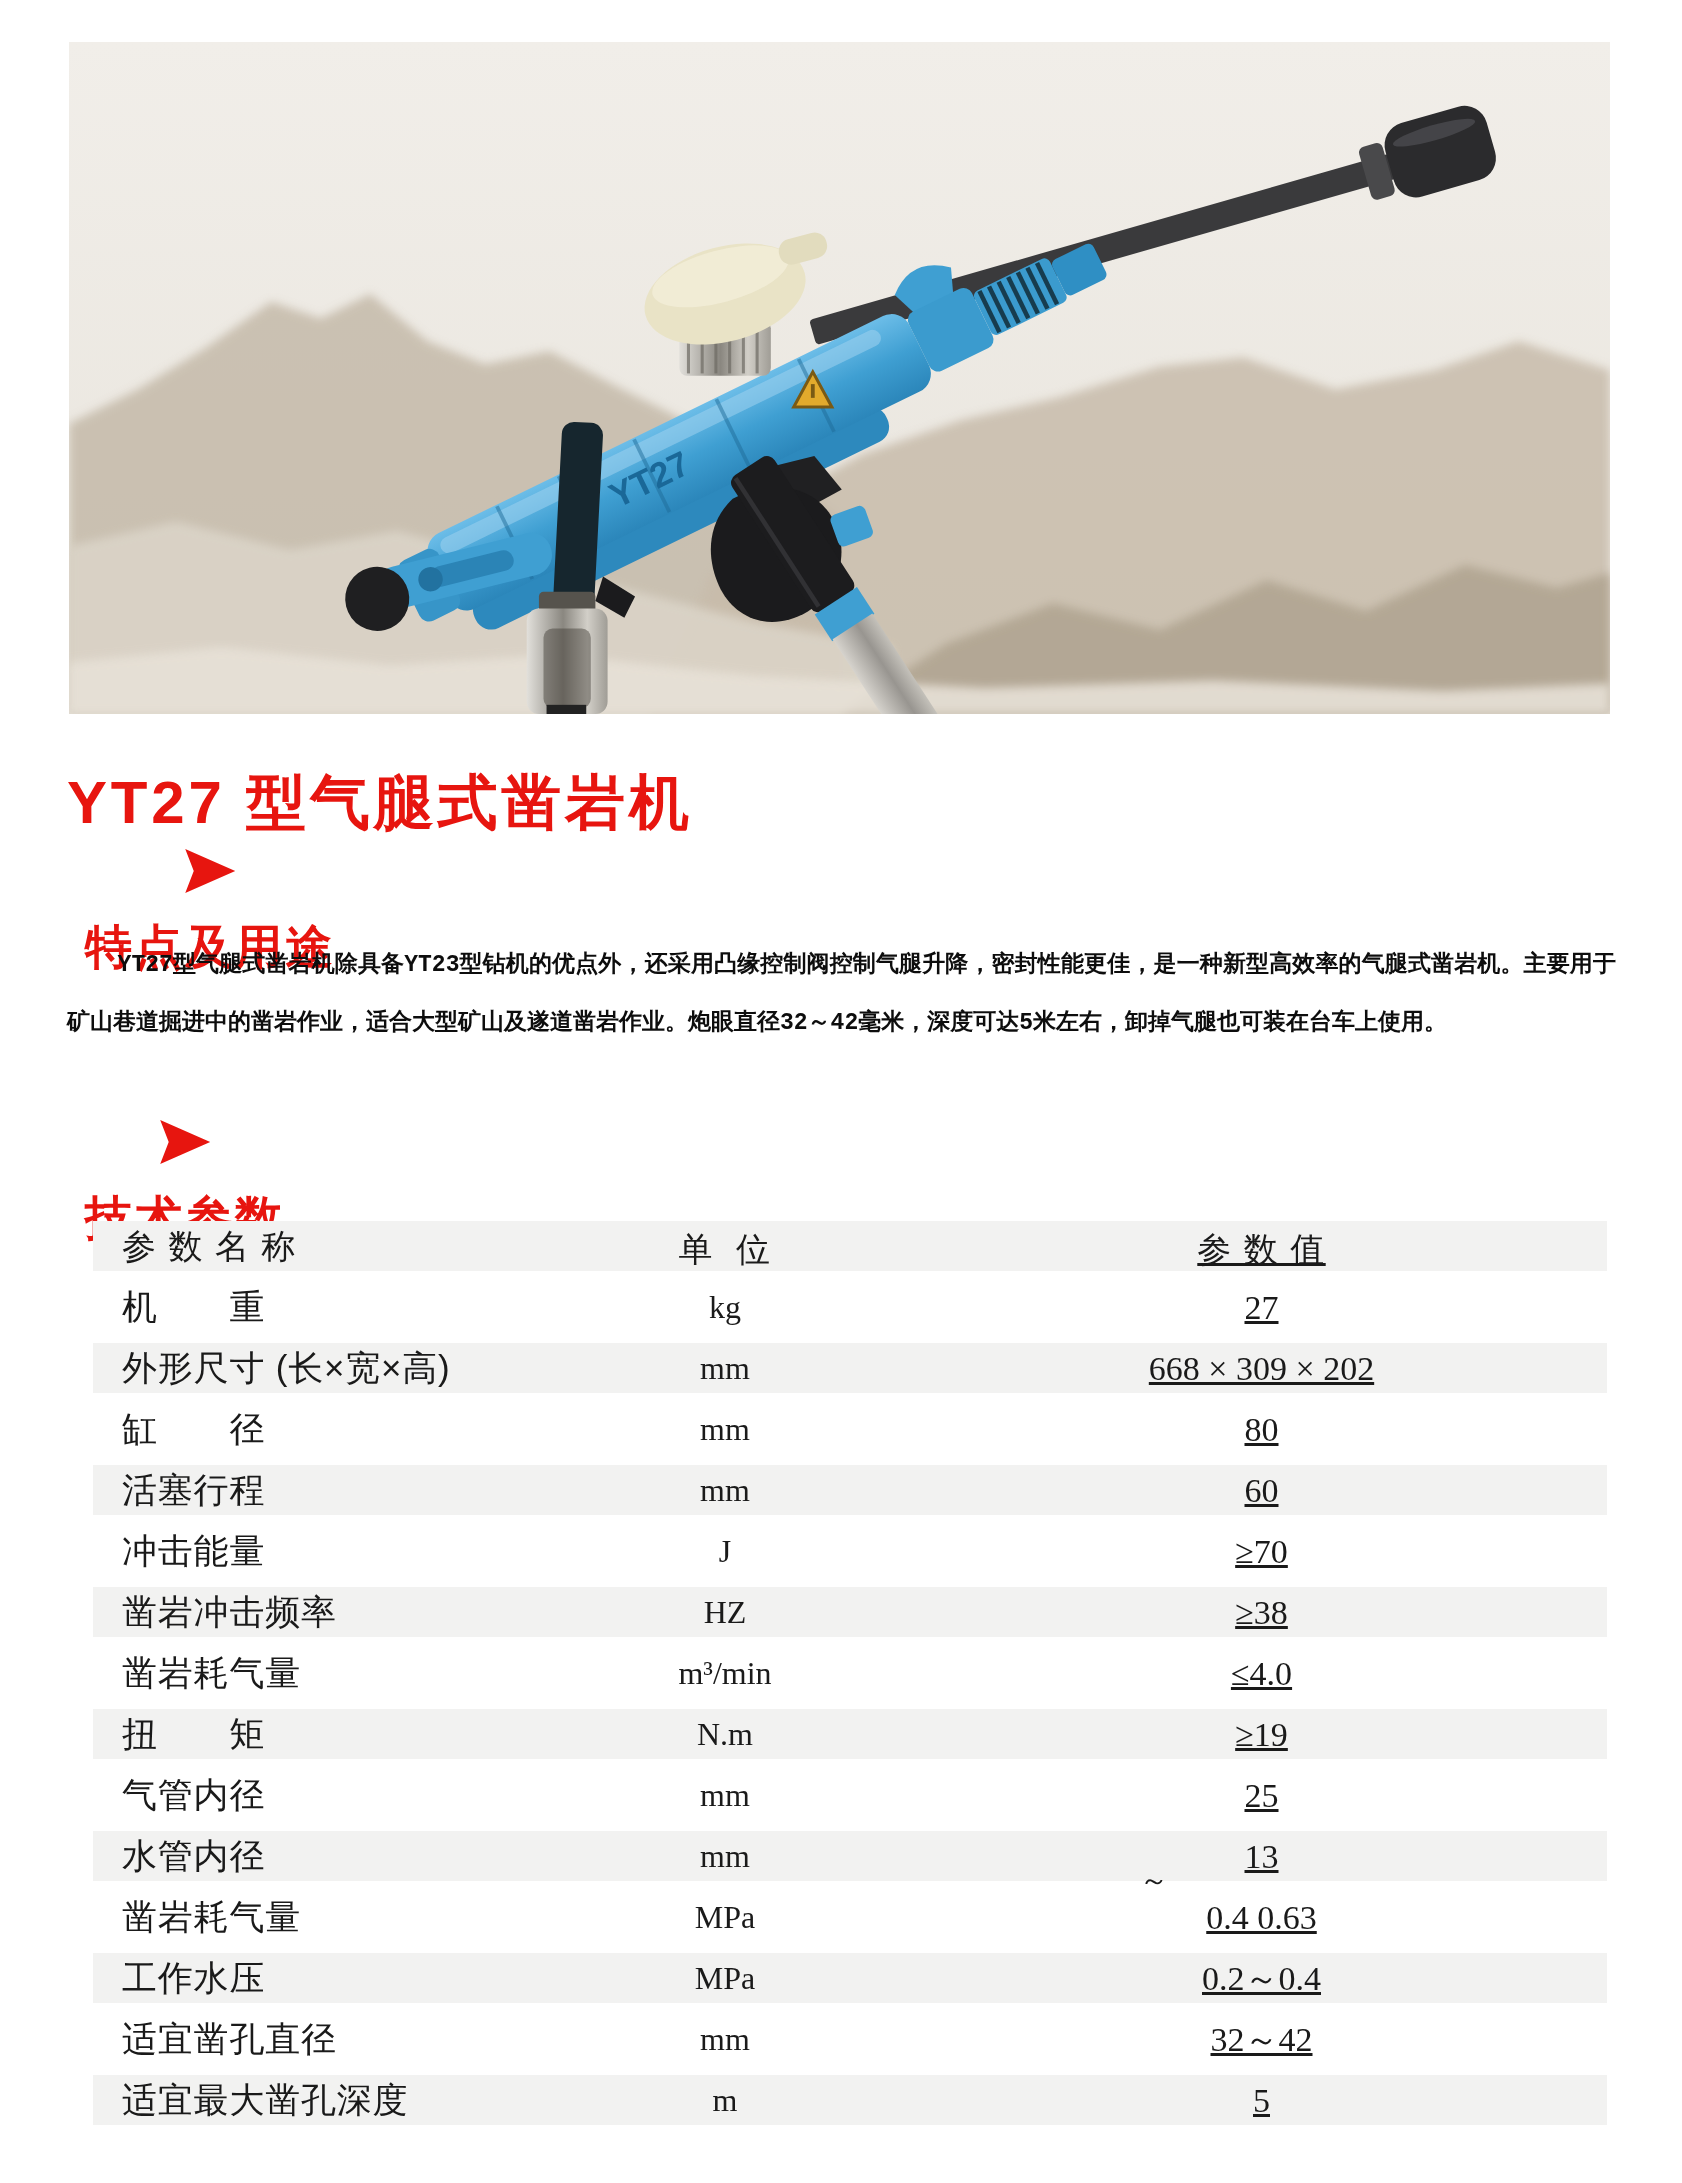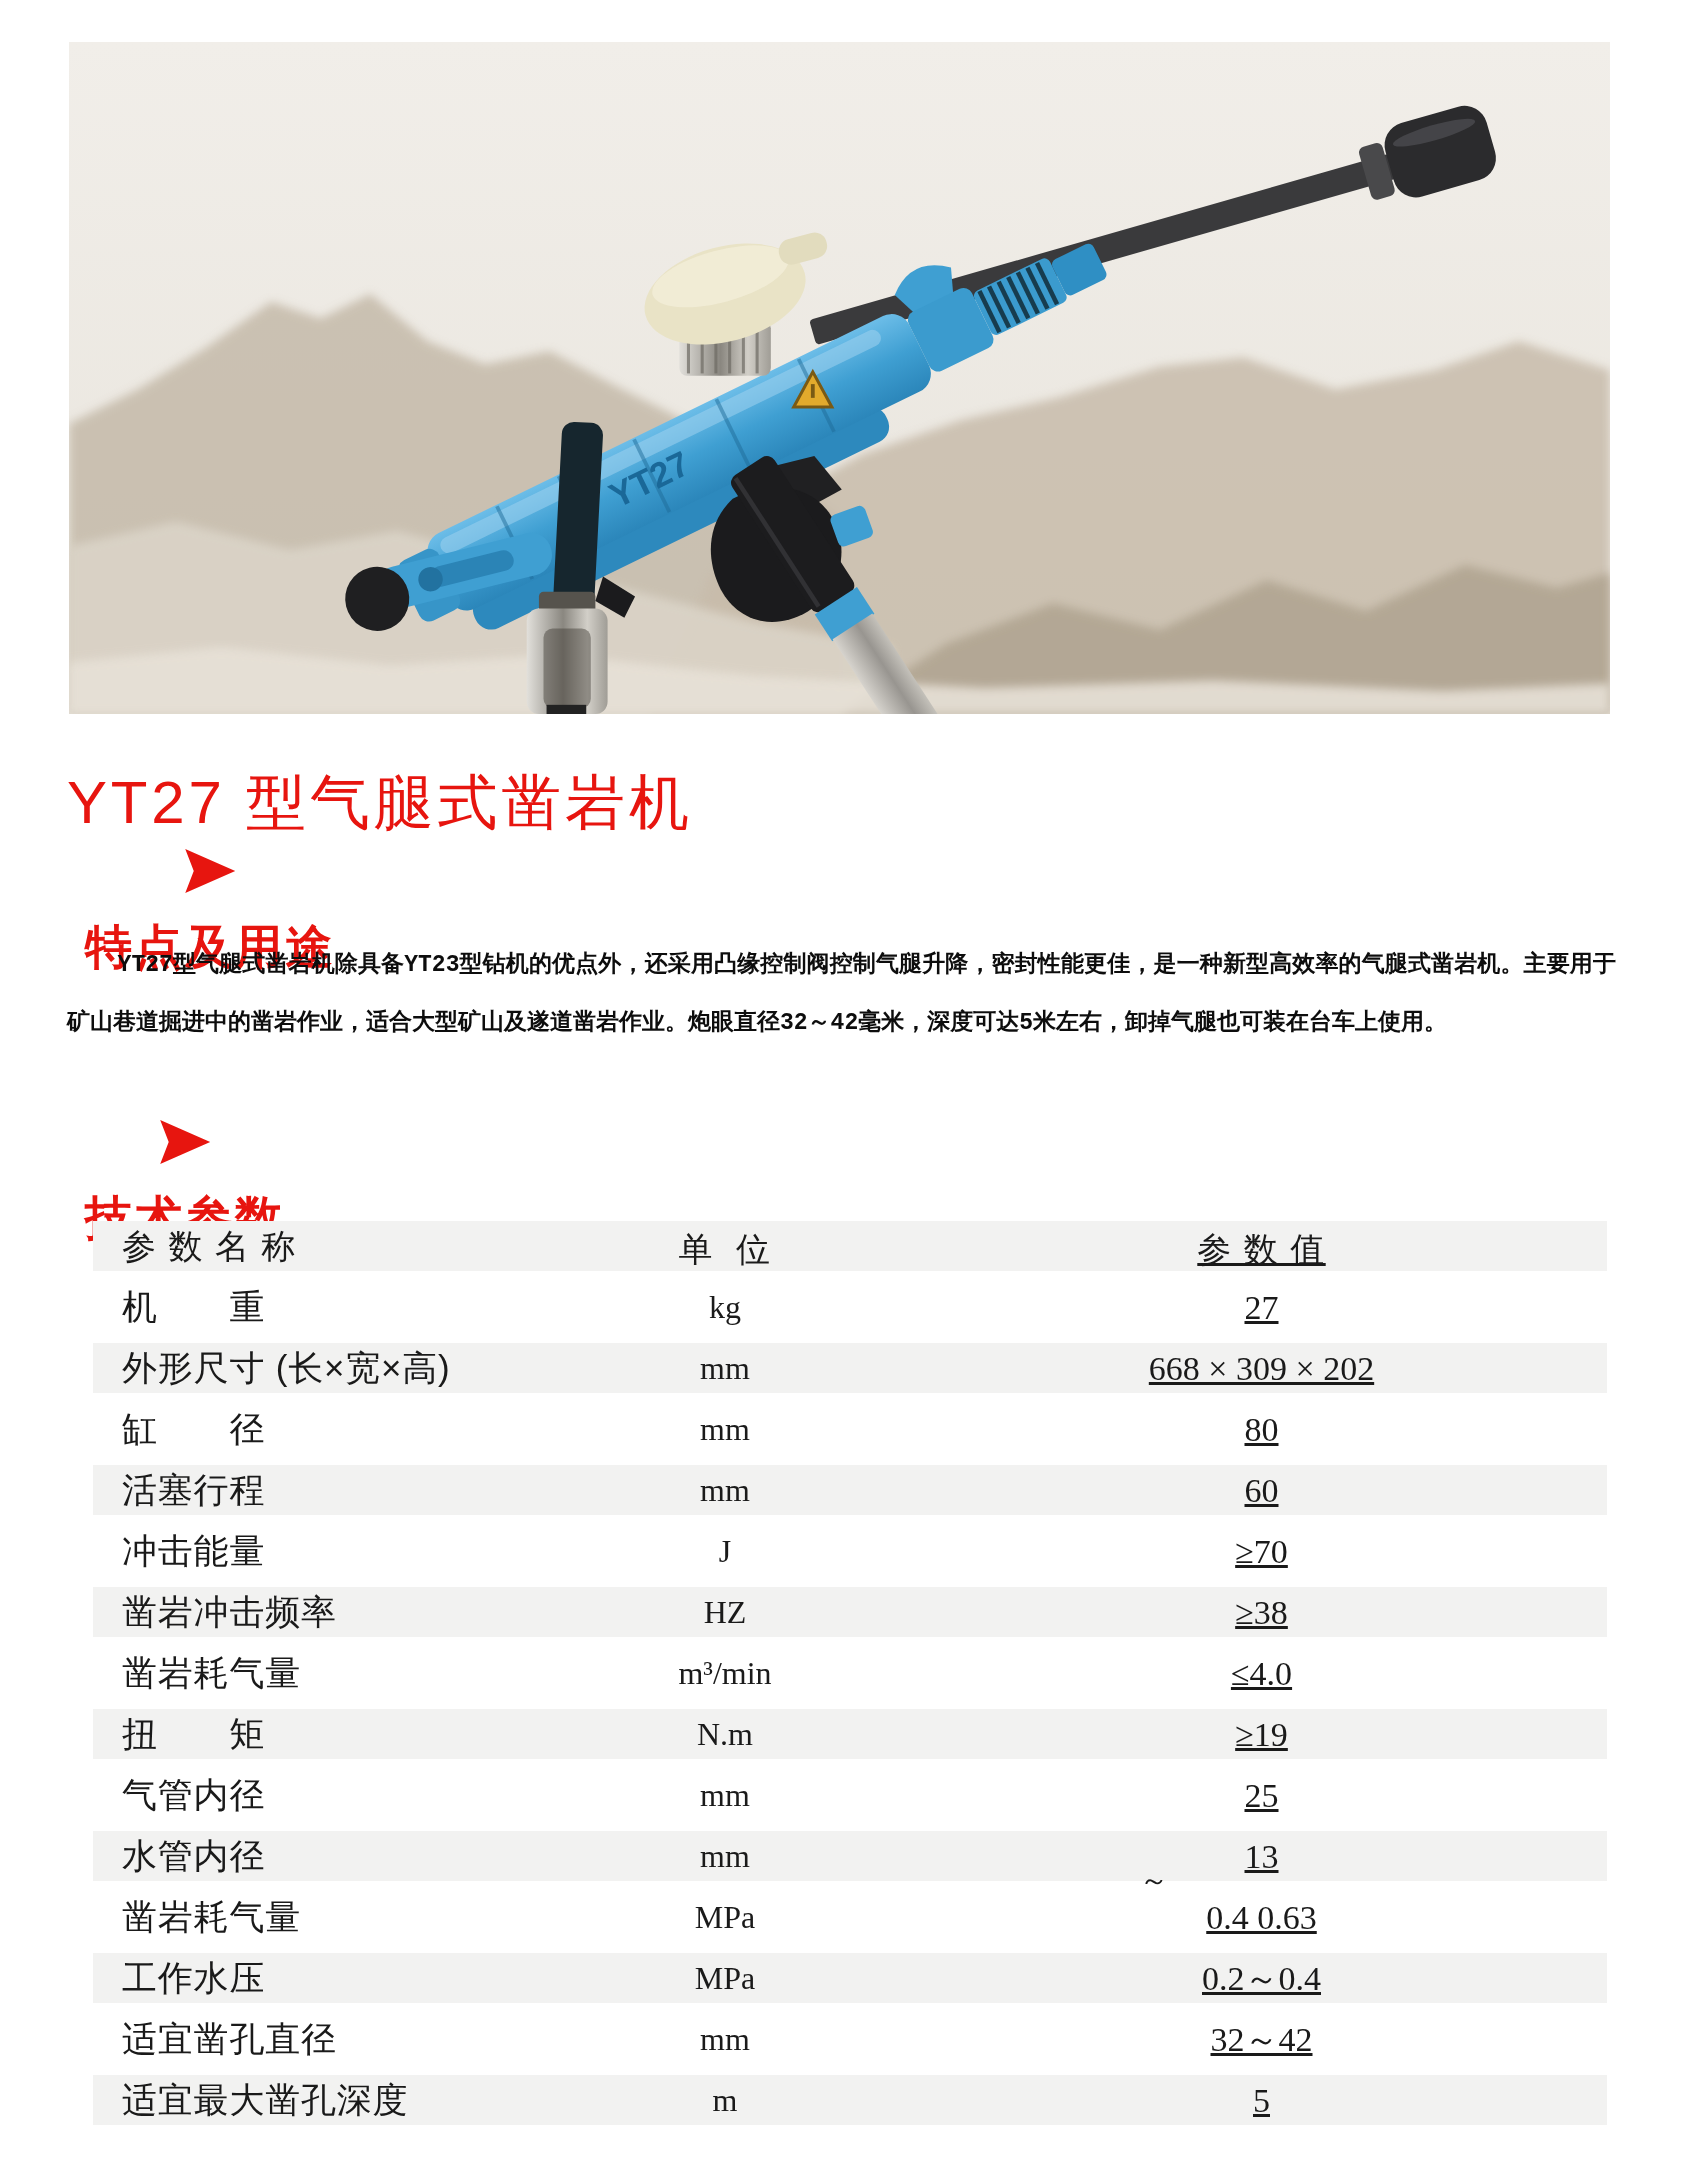--- a/index.html
+++ b/index.html
@@ -5,21 +5,21 @@
   html,body{margin:0;padding:0;background:#ffffff;}
   body{width:1683px;height:2183px;position:relative;overflow:hidden;
        font-family:"Liberation Sans","DejaVu Sans",sans-serif;color:#111;}
   .page{position:absolute;inset:0;background:#fff;}
 
   
   .photo{position:absolute;left:69px;top:42px;width:1541px;height:672px;overflow:hidden;}
   .photo svg{display:block;width:100%;height:100%;}
 
   
-  .title{position:absolute;left:67px;top:763px;font-size:60px;font-weight:400;
+  .title{position:absolute;left:67px;top:763px;font-size:60px;font-weight:700;
          letter-spacing:3.8px;color:#e7150f;white-space:nowrap;}
 
   
   .sec-head{position:absolute;display:flex;align-items:center;gap:23px;flex-direction:column;}
   .sec-head .arrow{width:50px;height:44px;background:#e7150f;flex:0 0 auto;
         clip-path:polygon(0 0,100% 50%,0 100%,17% 50%);}
   .sec-head .sec-label{font-size:47px;font-weight:700;color:#e7150f;letter-spacing:3.1px;white-space:nowrap;}
   #features-head{left:85px;top:849px;}
   #specs-head{left:85px;top:1120px;}
 

